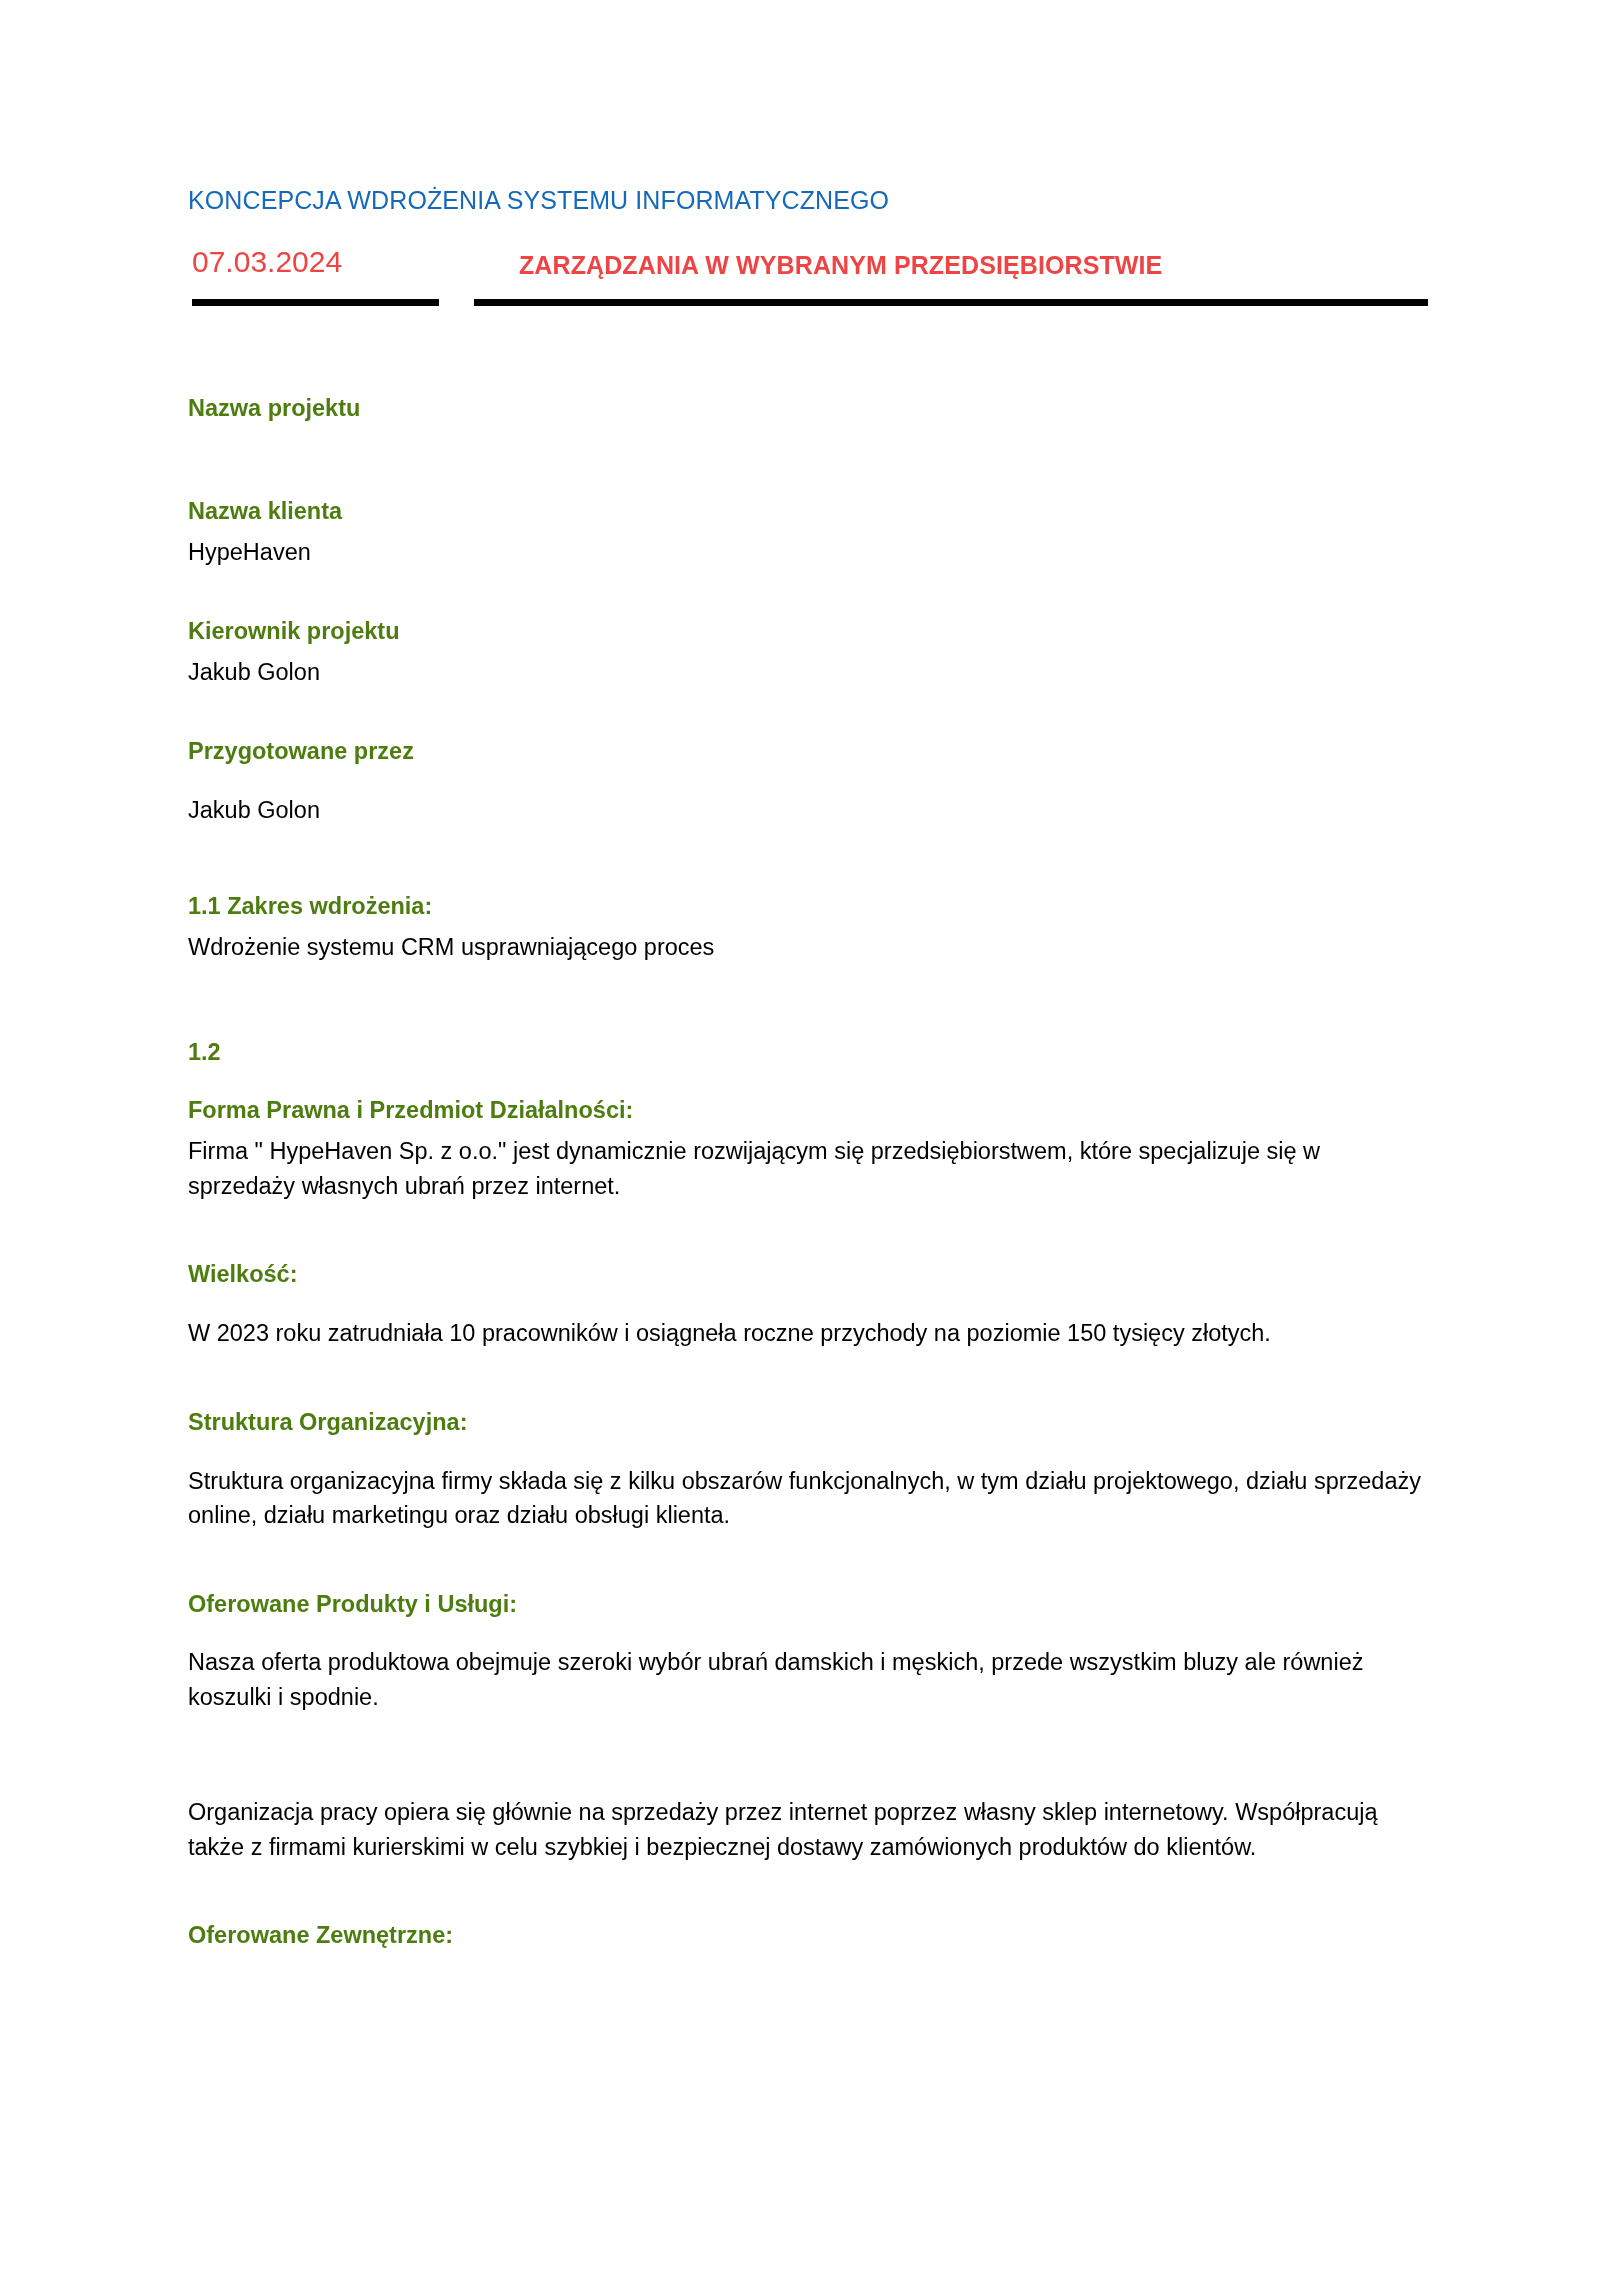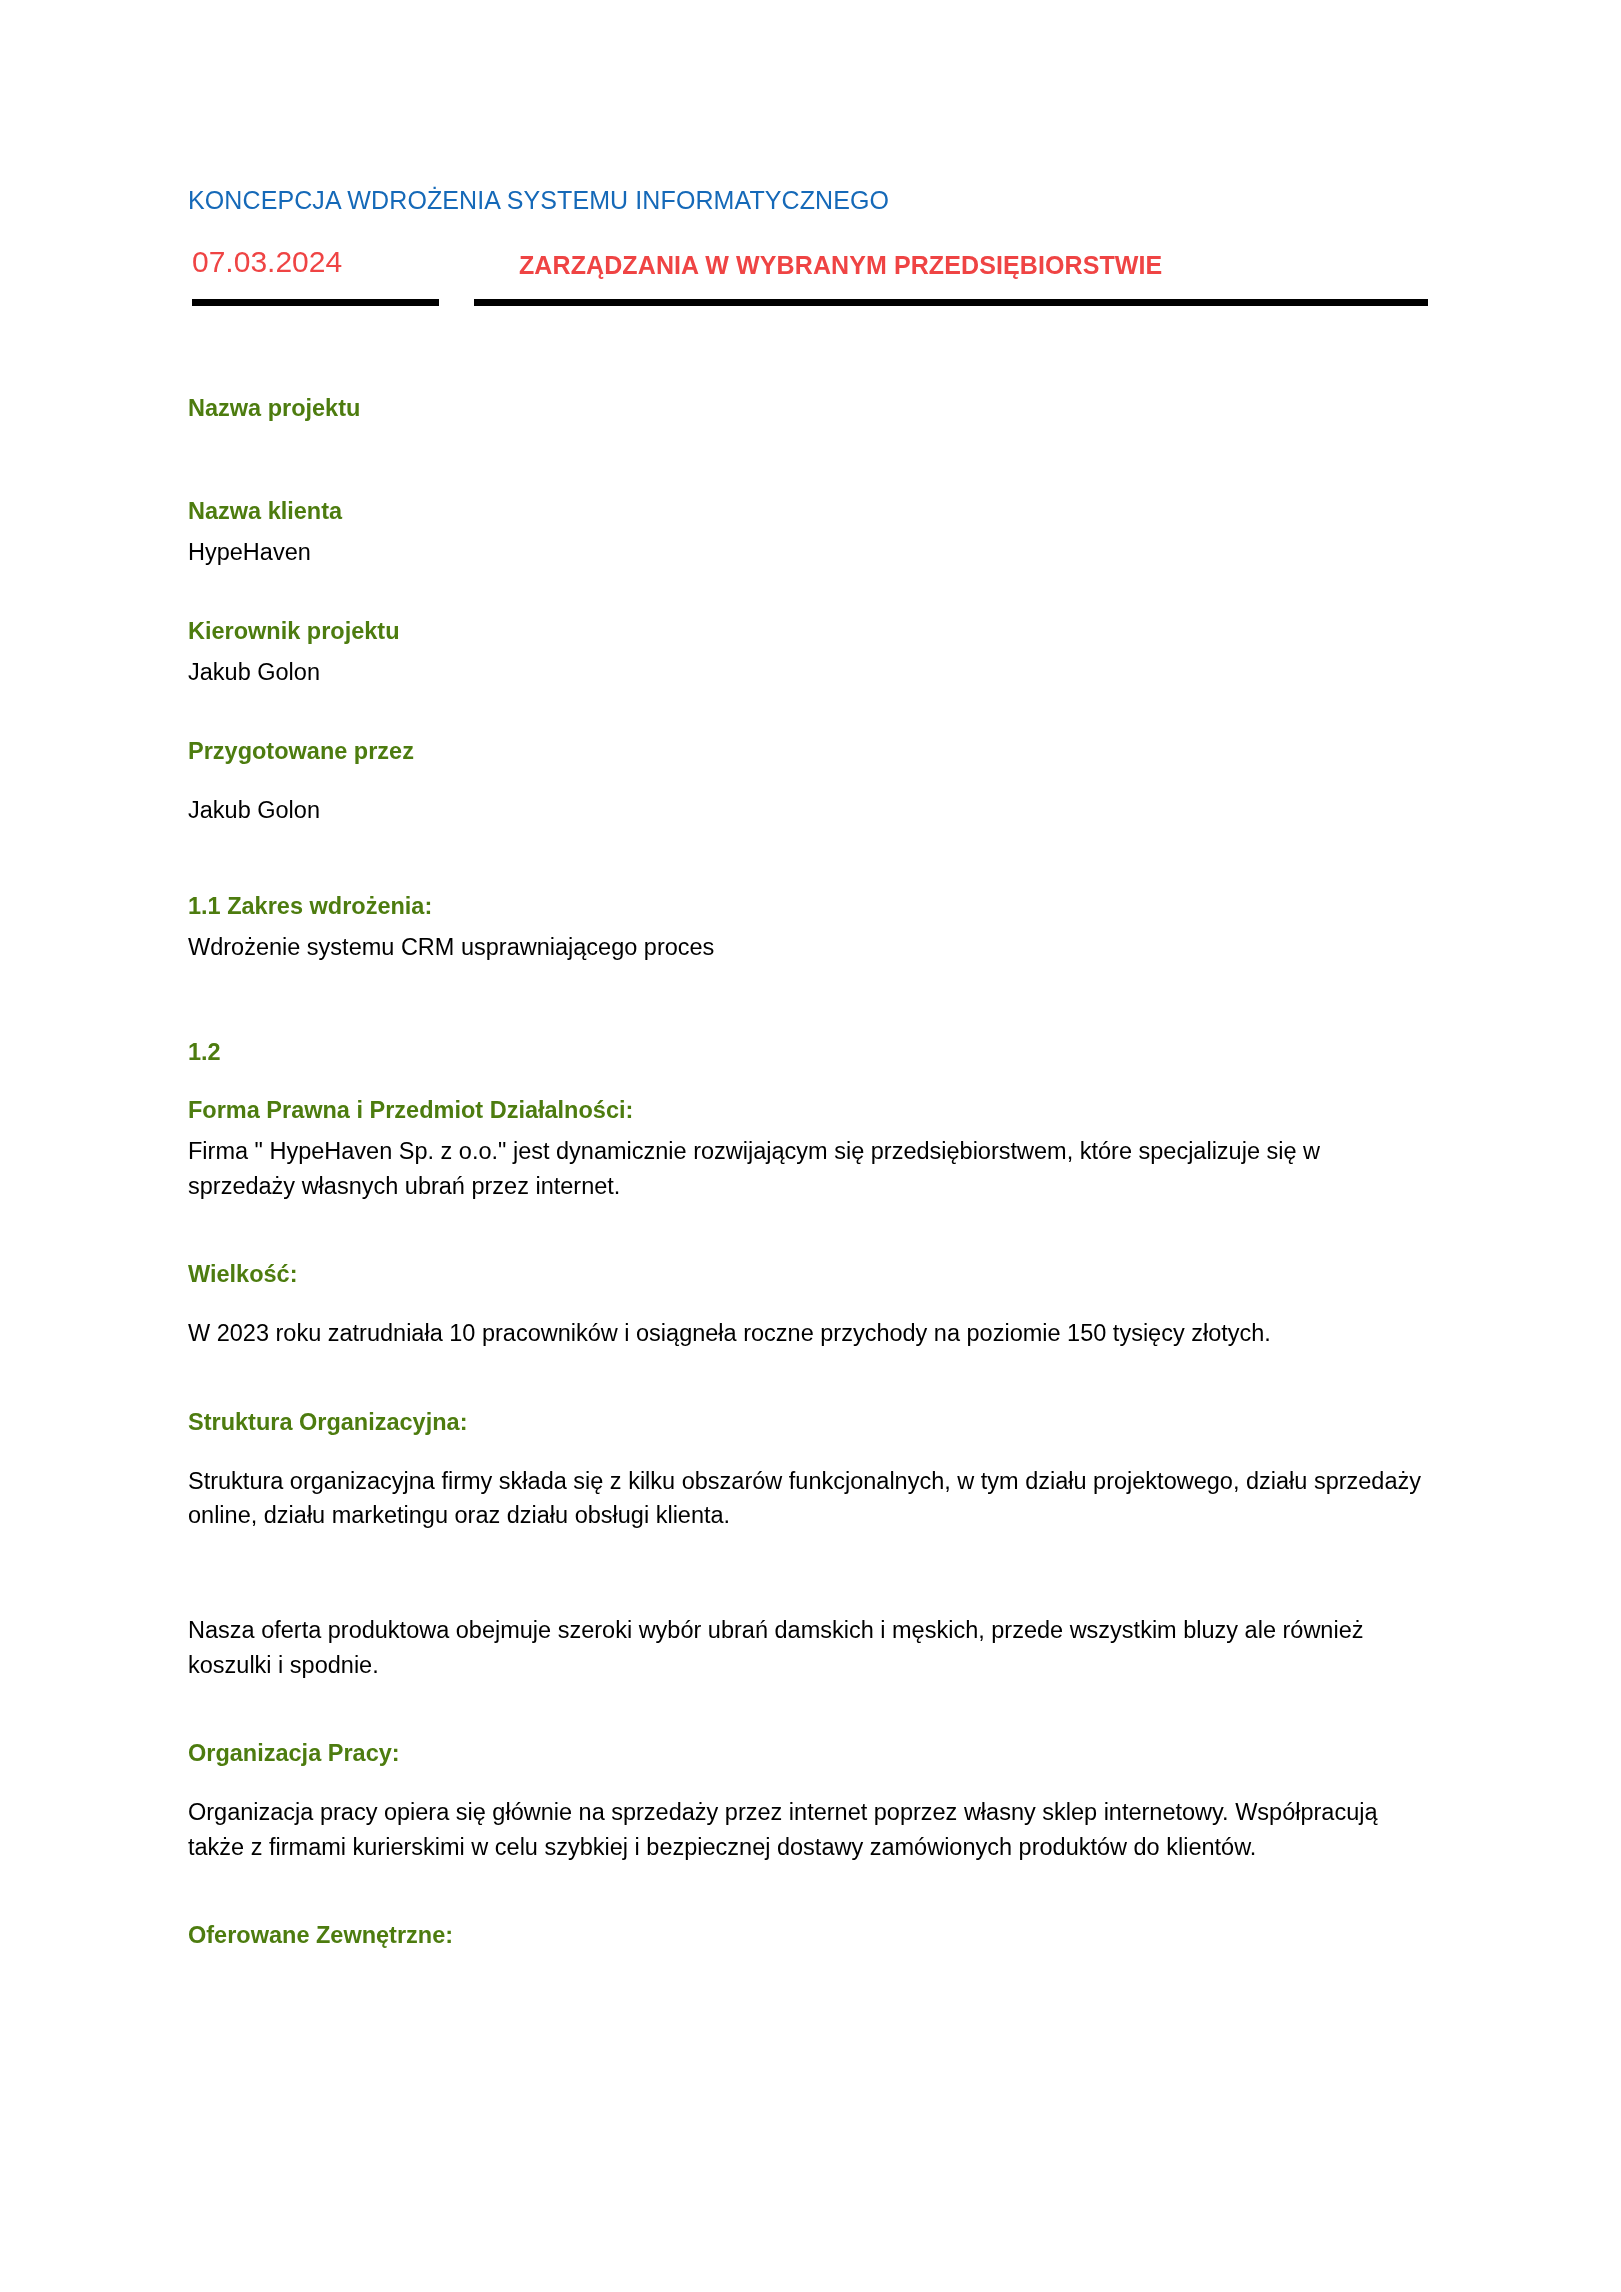--- a/index.html
+++ b/index.html
@@ -209,27 +209,27 @@
     <div class="gap-lg"></div>
 
     <div class="block">
       <h3 class="sec-heading">Struktura Organizacyjna:</h3>
       <div class="gap-sm"></div>
       <p class="sec-text">Struktura organizacyjna firmy składa się z kilku obszarów funkcjonalnych, w tym działu projektowego, działu sprzedaży online, działu marketingu oraz działu obsługi klienta.</p>
     </div>
     <div class="gap-lg"></div>
 
     <div class="block">
+      <h3 class="sec-heading">Oferowane Produkty i Usługi:</h3>
       <div class="gap-sm"></div>
       <p class="sec-text">Nasza oferta produktowa obejmuje szeroki wybór ubrań damskich i męskich, przede wszystkim bluzy ale również koszulki i spodnie.</p>
     </div>
     <div class="gap-lg"></div>
 
     <div class="block">
-      <h3 class="sec-heading">Organizacja Pracy:</h3>
       <div class="gap-sm"></div>
       <p class="sec-text">Organizacja pracy opiera się głównie na sprzedaży przez internet poprzez własny sklep internetowy. Współpracują także z firmami kurierskimi w celu szybkiej i bezpiecznej dostawy zamówionych produktów do klientów.</p>
     </div>
     <div class="gap-lg"></div>
 
     <div class="block">
       <h3 class="sec-heading">Oferowane Zewnętrzne:</h3>
     </div>
 
   </div>

